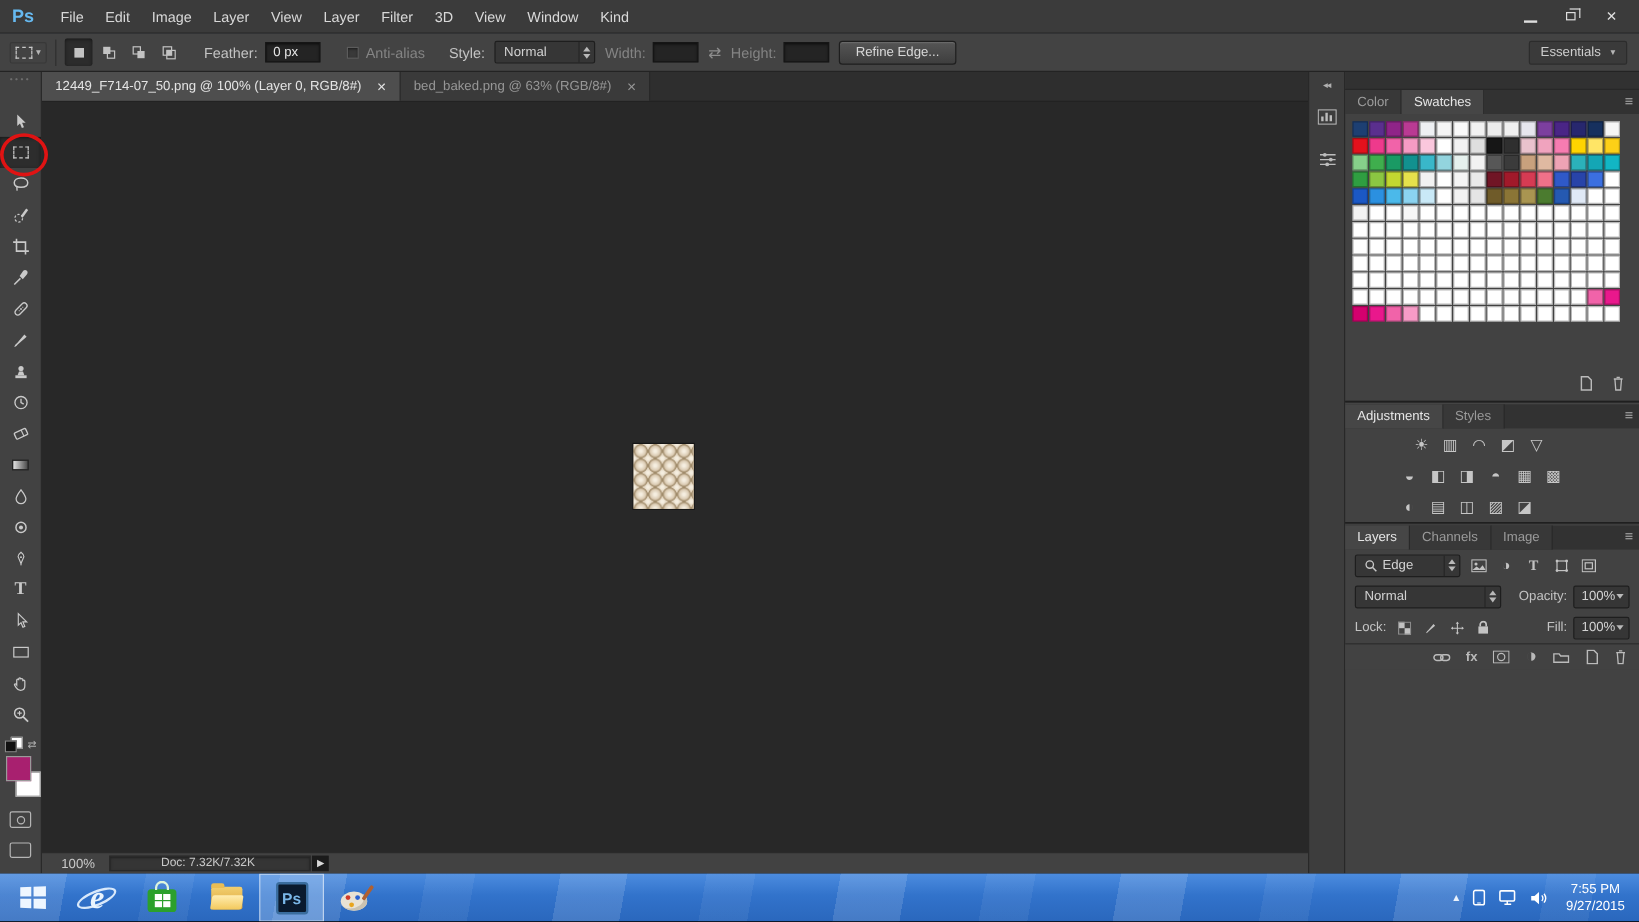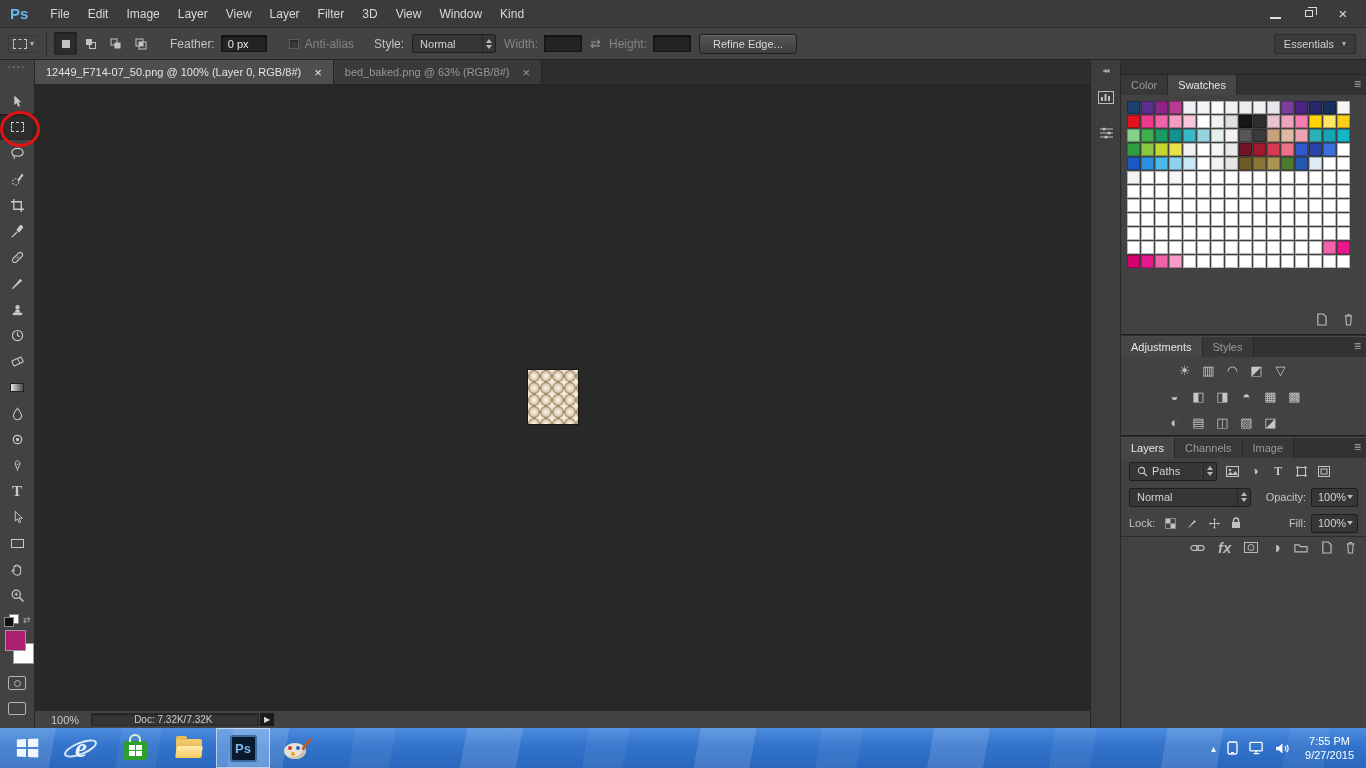--- a/index.html
+++ b/index.html
@@ -142,21 +142,21 @@
   .lockic{margin-left:8px;display:flex;align-items:center;justify-content:center;width:14px;color:#c3c3c3;font-size:11px}
   .llist{flex:1;background:#3d3d3d;border-top:1px solid #333}
   .layerrow{height:40px;display:flex;align-items:center;border-bottom:1px solid #343434}
   .layerrow.selected{background:#4d5c6c}
   .eyecell{width:26px;height:100%;border-right:1px solid rgba(0,0,0,.25);display:flex;align-items:center;justify-content:center}
   .lthumb{width:32px;height:32px;margin:0 10px 0 8px;border:1px solid #cfcfcf}
   .lname{font-size:11px;color:#ececec}
   .lbottom{height:22px;border-top:1px solid #2c2c2c;background:#424242;display:flex;align-items:center;
            justify-content:flex-end;gap:13px;padding-right:10px;flex:none}
   .bic{display:flex;align-items:center;justify-content:center;color:#b9b9b9}
-  .fxlabel{font-size:15px;font-style:italic;font-weight:bold;color:#b9b9b9}
+  .fxlabel{font-size:11px;font-weight:bold;color:#b9b9b9}
 
   
   .taskbar{position:absolute;left:0;top:728px;width:1366px;height:40px;display:flex;align-items:center;
            background:linear-gradient(180deg,#4c8cdf 0%,#3273cb 45%,#2a67bd 100%)}
   .taskbar::before{content:"";position:absolute;inset:0;pointer-events:none;
            background:repeating-linear-gradient(100deg,rgba(255,255,255,.13) 0 55px,rgba(255,255,255,0) 55px 120px,
                       rgba(255,255,255,.06) 120px 160px,rgba(255,255,255,0) 160px 230px)}
   .taskapps{display:flex;height:100%;align-items:center;position:relative}
   .tbtn{width:54px;height:40px;display:flex;align-items:center;justify-content:center;position:relative}
   .tbtn.active{background:rgba(170,205,245,.38);box-shadow:inset 0 0 0 1px rgba(255,255,255,.55)}
@@ -700,21 +700,21 @@
         <span class="ptab">Image</span>
       </div>
     <div class="lrow">
       <div class="ddbox kind">
         <span class="mag">
             <svg width="11" height="11" viewBox="0 0 16 16">
               <circle cx="6.5" cy="6.5" r="4.5" fill="none" stroke="#c9c9c9" stroke-width="1.6"></circle>
               <path d="M10 10l4.5 4.5" stroke="#c9c9c9" stroke-width="1.8"></path>
             </svg>
           </span>
-        <span class="lbl">Paths</span>
+        <span class="lbl">Edge</span>
         <span class="stepper">
             <i class="up"></i>
             <i class="dn"></i>
           </span>
       </div>
       <span class="ficon">
           <svg width="13" height="11">
             <rect x="0.5" y="0.5" width="12" height="10" fill="none" stroke="#c3c3c3"></rect>
             <circle cx="4" cy="4" r="1.3" fill="#c3c3c3"></circle>
             <path d="M1 9l3.5-3 2.5 2 2.5-3 2.5 4z" fill="#c3c3c3"></path>

